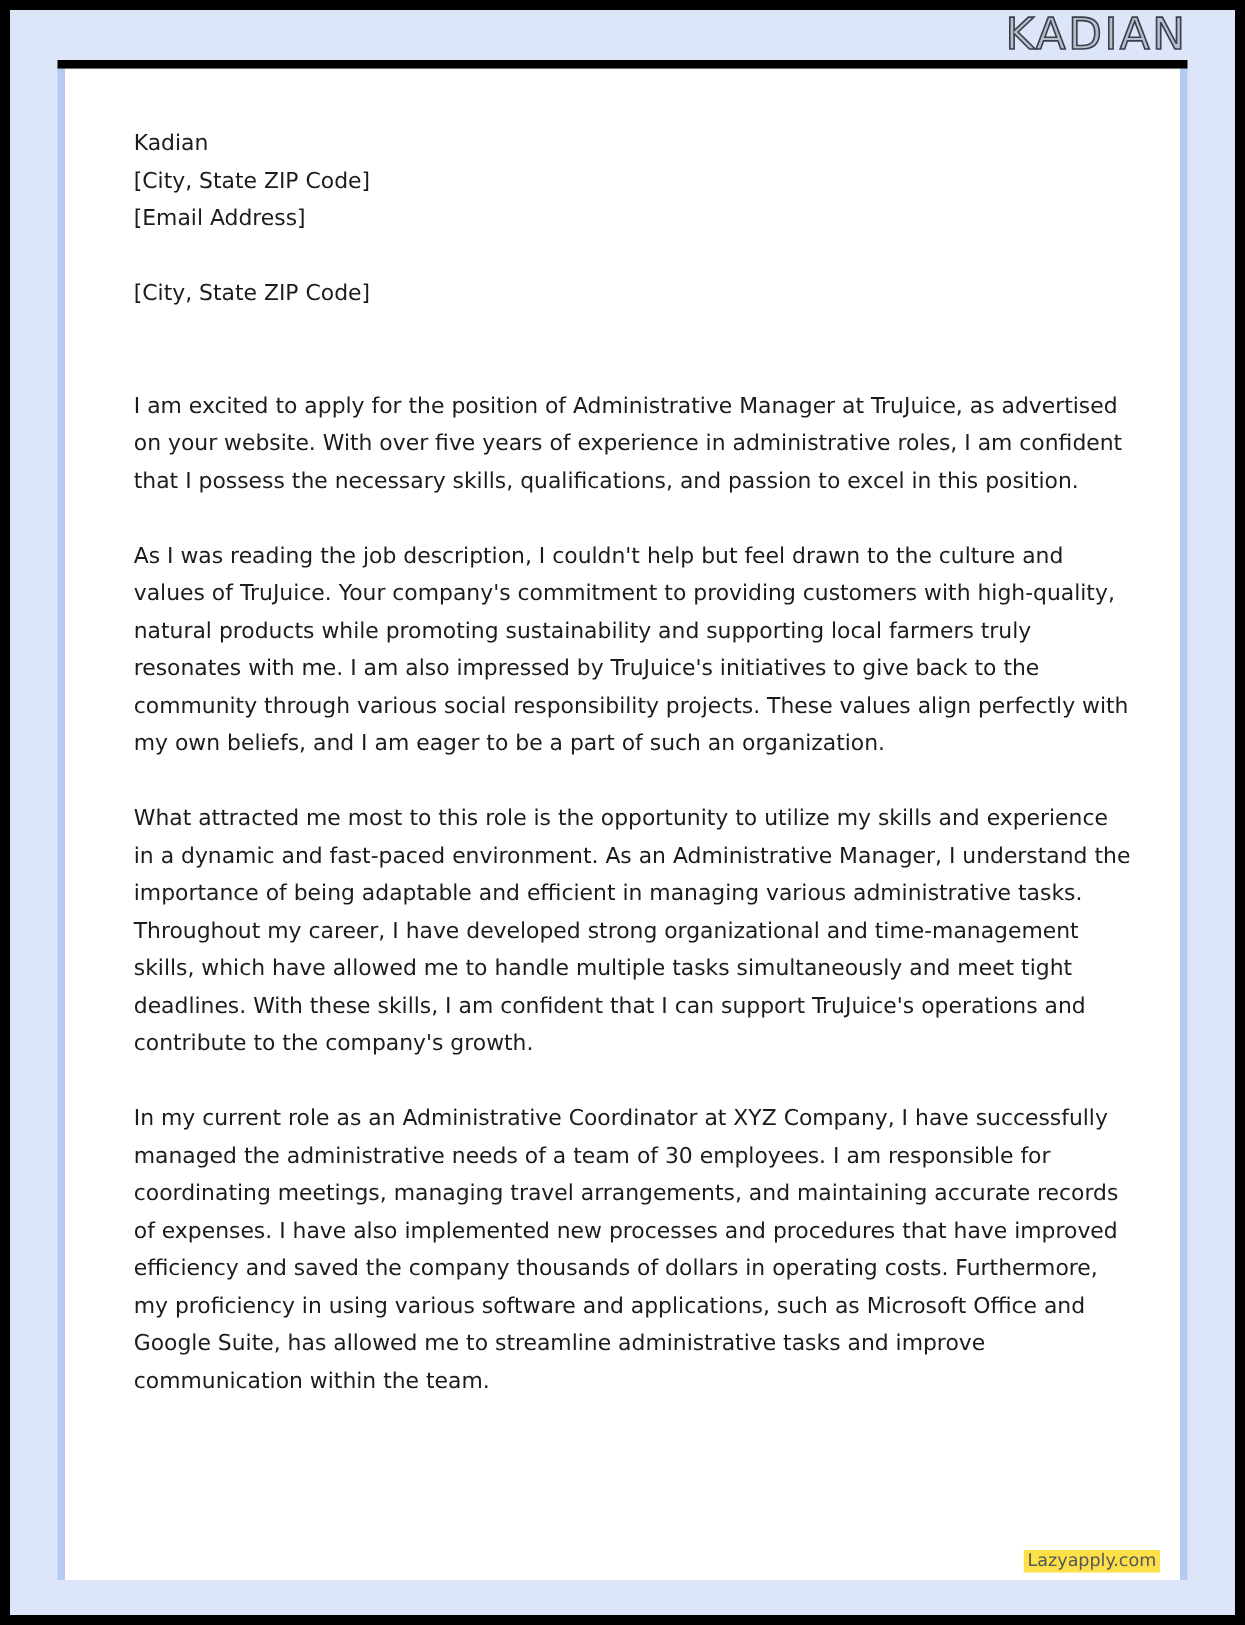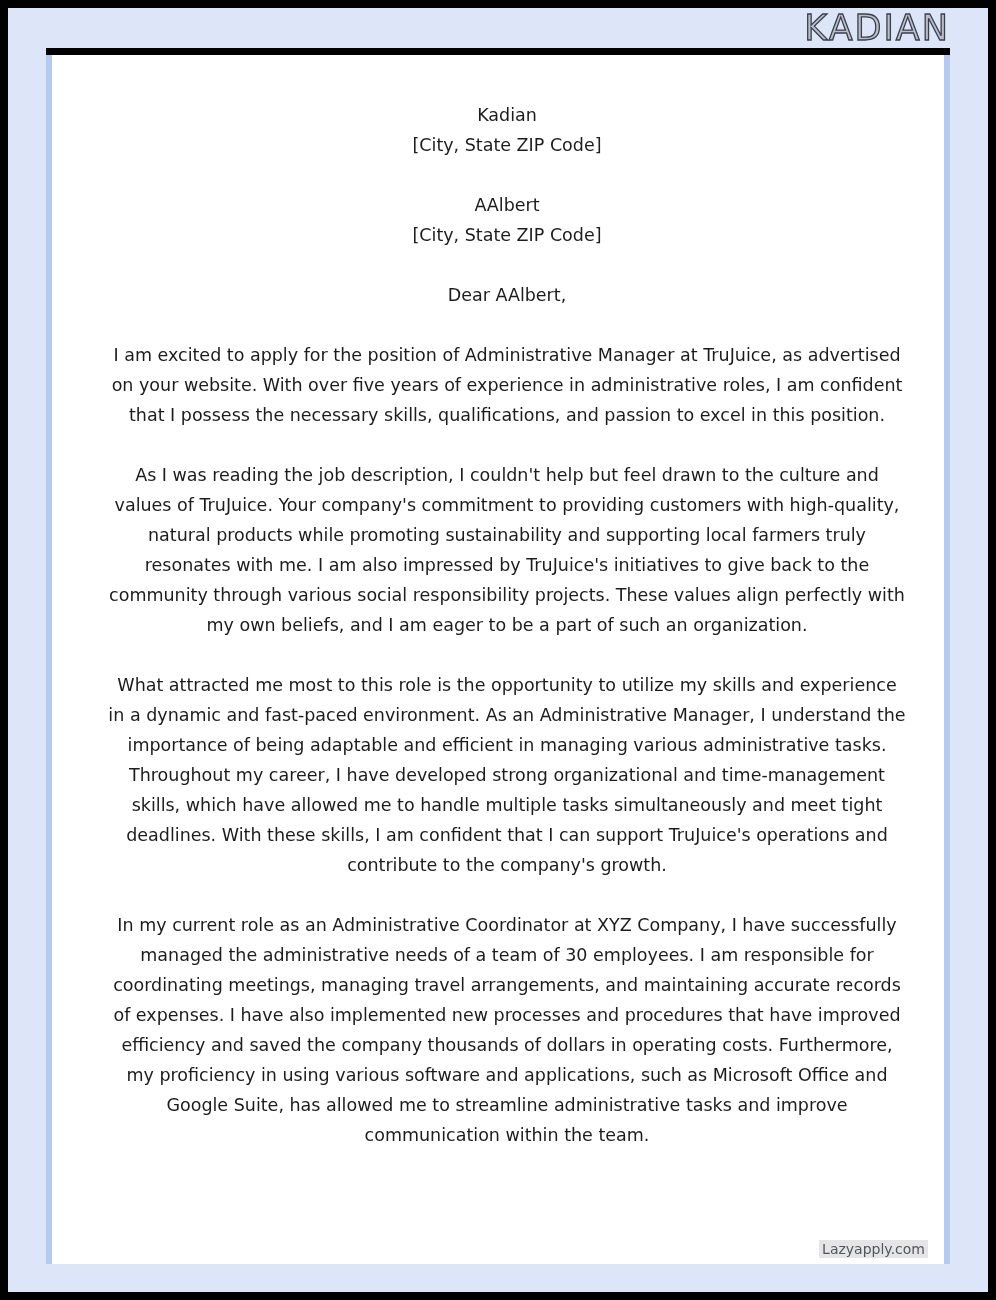--- a/index.html
+++ b/index.html
@@ -1,15 +1,15 @@
 <!DOCTYPE html>
 <html><head>
 <meta charset="utf-8">
 <style>
-  * { box-sizing: border-box; margin: 0; padding: 0; text-align: center; }
+  * { box-sizing: border-box; margin: 0; padding: 0; }
 
   html, body {
     width: 996px;
     height: 1300px;
     overflow: hidden;
   }
 
   body {
     font-family: "DejaVu Sans", sans-serif;
     background: #000000;
@@ -123,21 +123,21 @@
   .para:last-child { margin-bottom: 0; }
 
   
   #watermark {
     position: absolute;
     right: 16px;
     bottom: 6px;
     font-family: "DejaVu Sans", sans-serif;
     font-size: 14px;
     color: #53565c;
-    background: #e5e5e5;
+    background: #fde047;
     padding: 1px 3px;
     white-space: nowrap;
   }
 </style>
 </head>
 <body>
 
 <div id="frame">
   <div id="canvas">
 
@@ -151,32 +151,31 @@
       <div id="page-edge-left"></div>
       <div id="page-edge-right"></div>
 
       <div id="page-sheet">
 
         <div id="letter">
 
           <div>
             <div class="addr-line">Kadian</div>
             <div class="addr-line">[City, State ZIP Code]</div>
+            <div class="addr-line">[Email Address]</div>
           </div>
 
           <div class="block-gap"></div>
 
           <div>
-            <div class="addr-line">AAlbert</div>
             <div class="addr-line">[City, State ZIP Code]</div>
           </div>
 
           <div class="block-gap"></div>
 
-          <div class="addr-line">Dear AAlbert,</div>
 
           <div class="block-gap"></div>
 
           <p class="para">I am excited to apply for the position of Administrative Manager at TruJuice, as advertised on your website. With over five years of experience in administrative roles, I am confident that I possess the necessary skills, qualifications, and passion to excel in this position.</p>
           <p class="para">As I was reading the job description, I couldn't help but feel drawn to the culture and values of TruJuice. Your company's commitment to providing customers with high-quality, natural products while promoting sustainability and supporting local farmers truly resonates with me. I am also impressed by TruJuice's initiatives to give back to the community through various social responsibility projects. These values align perfectly with my own beliefs, and I am eager to be a part of such an organization.</p>
           <p class="para">What attracted me most to this role is the opportunity to utilize my skills and experience in a dynamic and fast-paced environment. As an Administrative Manager, I understand the importance of being adaptable and efficient in managing various administrative tasks. Throughout my career, I have developed strong organizational and time-management skills, which have allowed me to handle multiple tasks simultaneously and meet tight deadlines. With these skills, I am confident that I can support TruJuice's operations and contribute to the company's growth.</p>
           <p class="para">In my current role as an Administrative Coordinator at XYZ Company, I have successfully managed the administrative needs of a team of 30 employees. I am responsible for coordinating meetings, managing travel arrangements, and maintaining accurate records of expenses. I have also implemented new processes and procedures that have improved efficiency and saved the company thousands of dollars in operating costs. Furthermore, my proficiency in using various software and applications, such as Microsoft Office and Google Suite, has allowed me to streamline administrative tasks and improve communication within the team.</p>
 
         </div>
 

